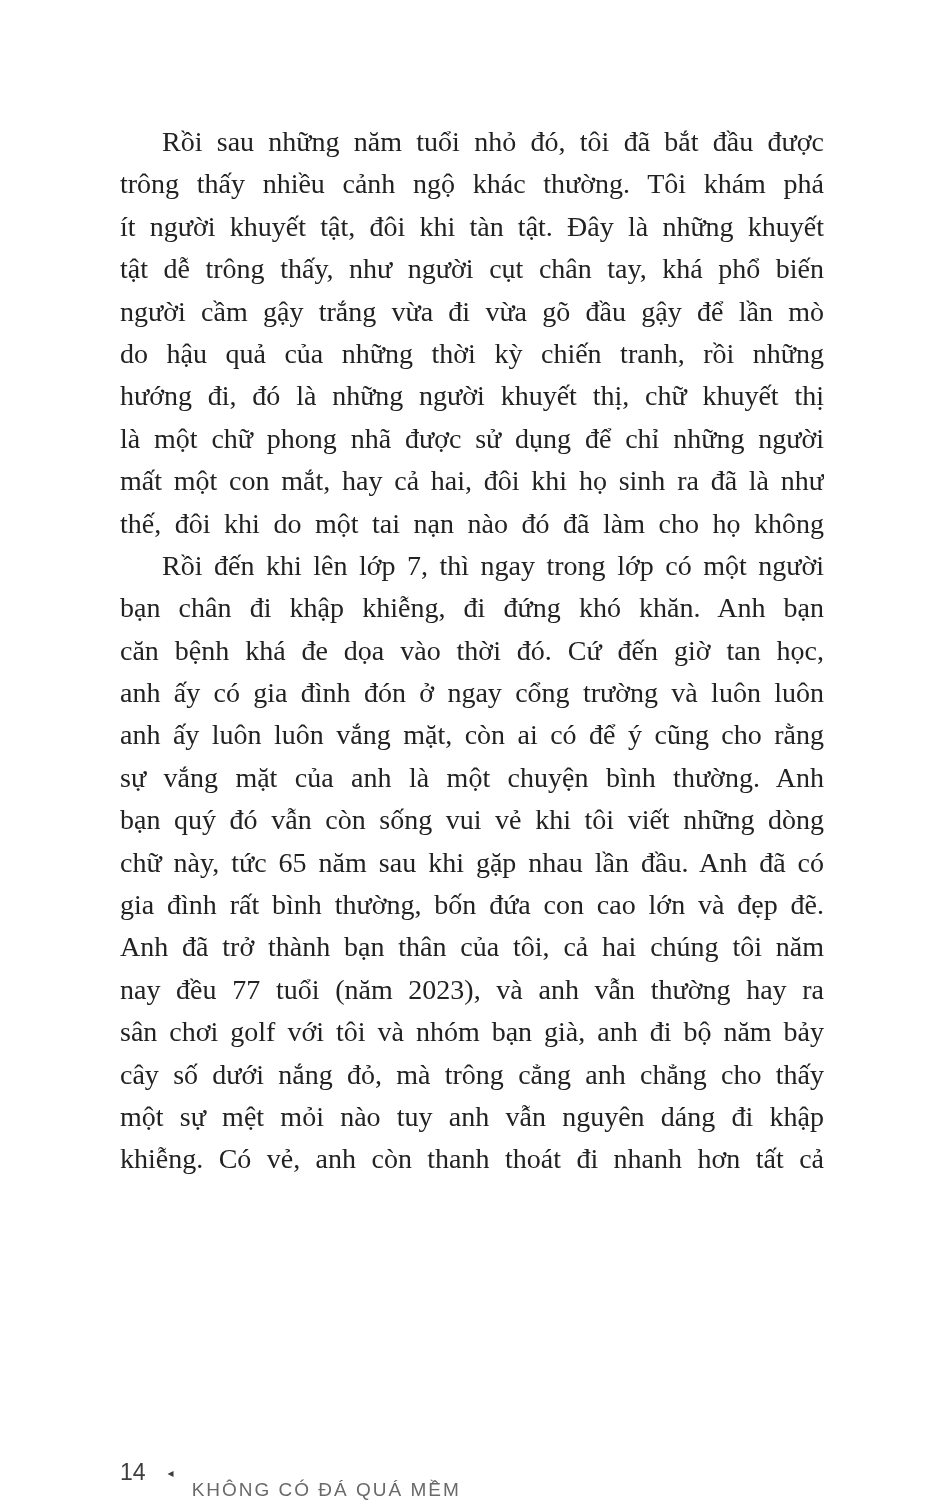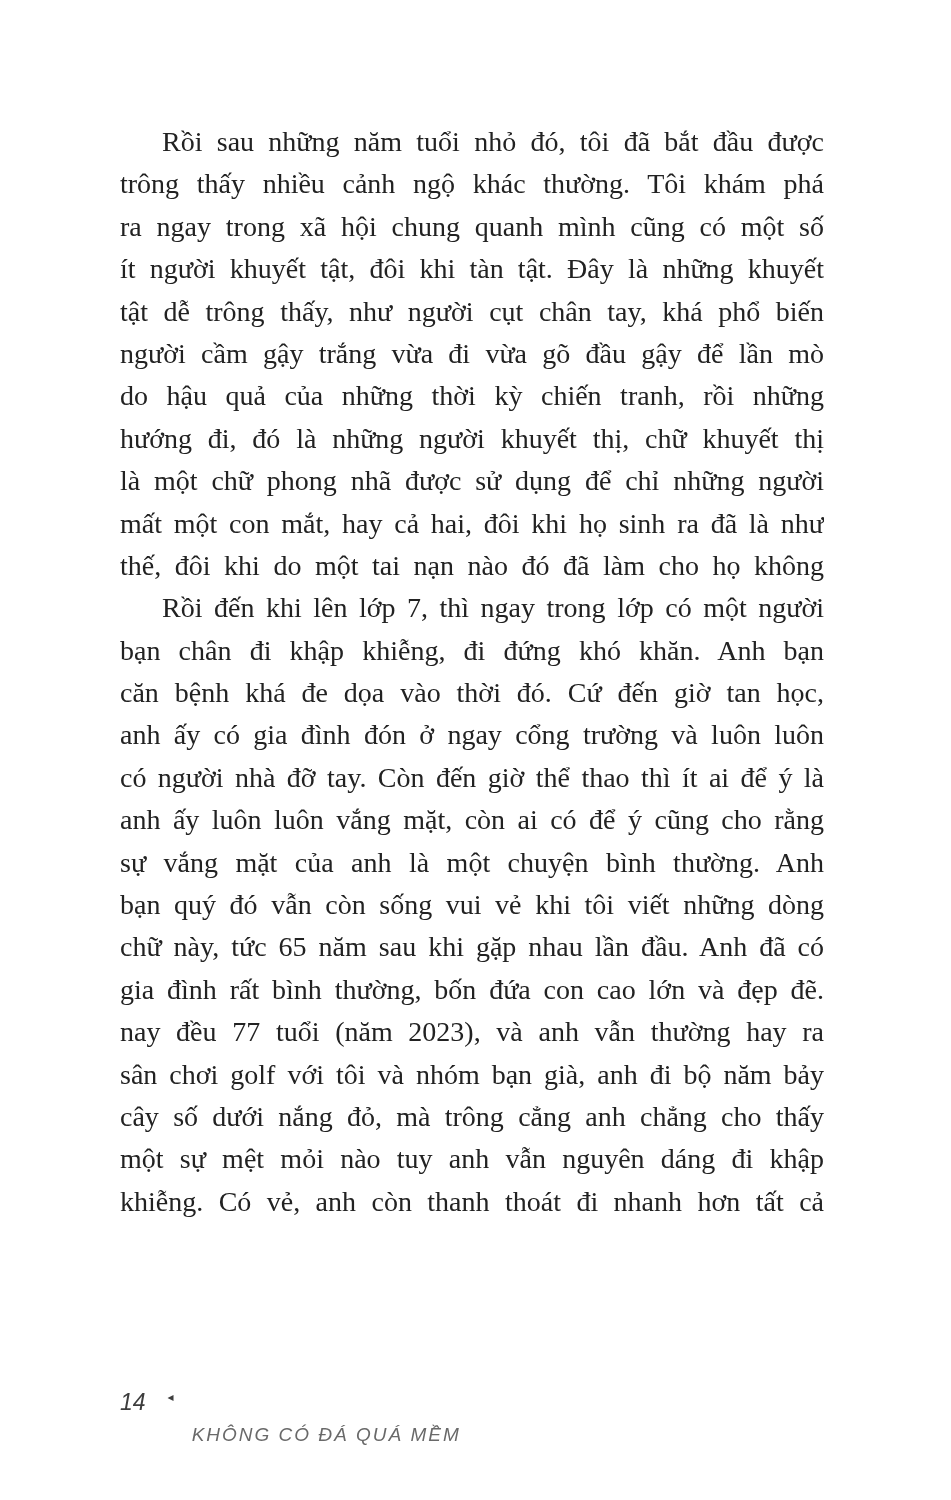--- a/index.html
+++ b/index.html
@@ -33,26 +33,25 @@
   }
   .line.first {
     text-indent: 42px;
   }
   .line.para-end {
     text-align-last: left;
   }
   .footer {
     position: absolute;
     left: 120px;
-    top: 1389px;
+    top: 1456px;
     height: 32px;
     display: flex;
-    align-items: flex-start;
+    align-items: center;
     font-family: "Liberation Sans", "DejaVu Sans", sans-serif;
-    font-style: italic;
   }
   .footer .page-num {
     font-size: 23px;
     color: #3d3d3d;
   }
   .footer .sep {
     font-size: 12px;
     color: #3d3d3d;
     margin: 0 18px 0 22px;
     transform: translateY(1px);
@@ -65,39 +64,38 @@
   }
 </style>
 </head>
 <body>
 
 <div class="page">
 
   <div class="text-block">
       <div class="line first">Rồi sau những năm tuổi nhỏ đó, tôi đã bắt đầu được</div>
       <div class="line">trông thấy nhiều cảnh ngộ khác thường. Tôi khám phá</div>
-      <div class="line">ra ngay trong xã hội chung quanh mình cũng có một số</div>
       <div class="line">ít người khuyết tật, đôi khi tàn tật. Đây là những khuyết</div>
       <div class="line">tật dễ trông thấy, như người cụt chân tay, khá phổ biến</div>
       <div class="line">người cầm gậy trắng vừa đi vừa gõ đầu gậy để lần mò</div>
       <div class="line">do hậu quả của những thời kỳ chiến tranh, rồi những</div>
       <div class="line">hướng đi, đó là những người khuyết thị, chữ khuyết thị</div>
       <div class="line">là một chữ phong nhã được sử dụng để chỉ những người</div>
       <div class="line">mất một con mắt, hay cả hai, đôi khi họ sinh ra đã là như</div>
       <div class="line">thế, đôi khi do một tai nạn nào đó đã làm cho họ không</div>
       <div class="line first">Rồi đến khi lên lớp 7, thì ngay trong lớp có một người</div>
       <div class="line">bạn chân đi khập khiễng, đi đứng khó khăn. Anh bạn</div>
       <div class="line">căn bệnh khá đe dọa vào thời đó. Cứ đến giờ tan học,</div>
       <div class="line">anh ấy có gia đình đón ở ngay cổng trường và luôn luôn</div>
-      <div class="line">có người nhà đỡ tay. Còn đến giờ thể thao thì ít ai để ý là</div>
       <div class="line">anh ấy luôn luôn vắng mặt, còn ai có để ý cũng cho rằng</div>
       <div class="line">sự vắng mặt của anh là một chuyện bình thường. Anh</div>
       <div class="line">bạn quý đó vẫn còn sống vui vẻ khi tôi viết những dòng</div>
       <div class="line">chữ này, tức 65 năm sau khi gặp nhau lần đầu. Anh đã có</div>
       <div class="line">gia đình rất bình thường, bốn đứa con cao lớn và đẹp đẽ.</div>
+      <div class="line">Anh đã trở thành bạn thân của tôi, cả hai chúng tôi năm</div>
       <div class="line">nay đều 77 tuổi (năm 2023), và anh vẫn thường hay ra</div>
       <div class="line">sân chơi golf với tôi và nhóm bạn già, anh đi bộ năm bảy</div>
       <div class="line">cây số dưới nắng đỏ, mà trông cẳng anh chẳng cho thấy</div>
       <div class="line">một sự mệt mỏi nào tuy anh vẫn nguyên dáng đi khập</div>
       <div class="line">khiễng. Có vẻ, anh còn thanh thoát đi nhanh hơn tất cả</div>
     </div>
 
   <div class="footer">
     <span class="page-num">14</span>
     <span class="sep">◂</span>

